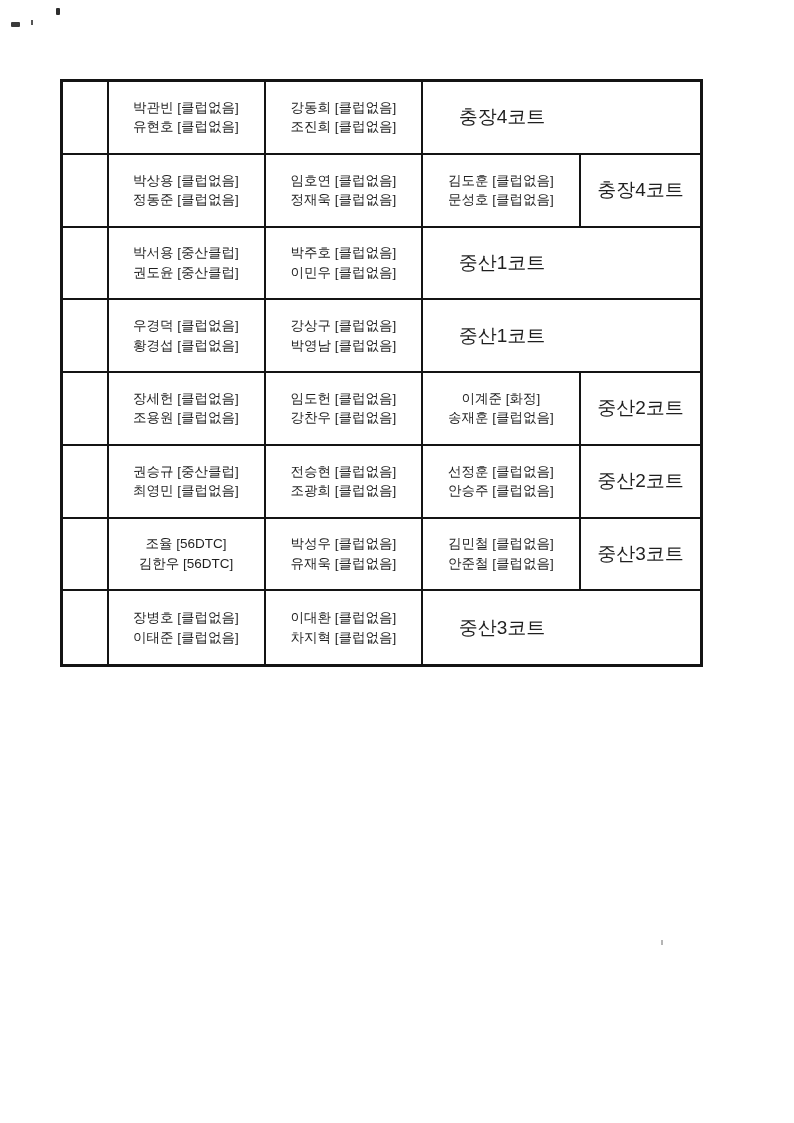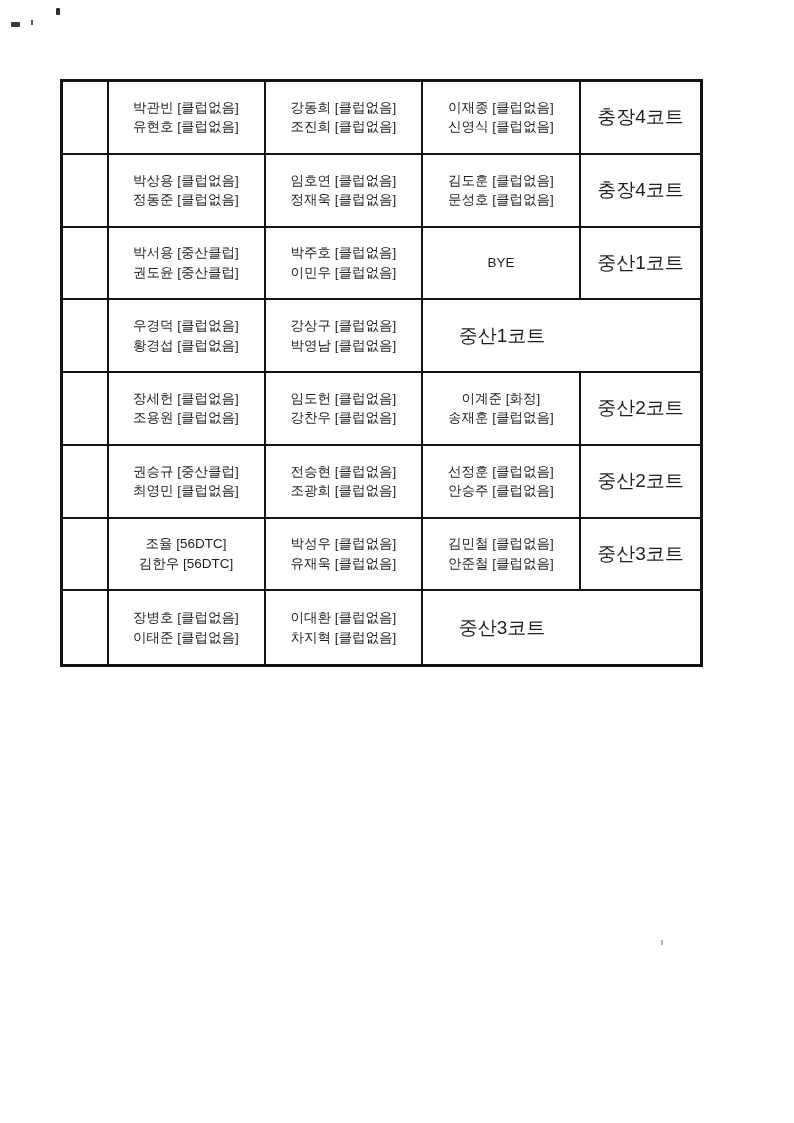--- a/index.html
+++ b/index.html
@@ -100,24 +100,20 @@
   <div class="draw-row">
     <div class="cell cell-no">25</div>
     <div class="cell cell-team">
         <div class="player">박관빈 [클럽없음]</div>
         <div class="player">유현호 [클럽없음]</div>
       </div>
     <div class="cell cell-team">
         <div class="player">강동희 [클럽없음]</div>
         <div class="player">조진희 [클럽없음]</div>
       </div>
-    <div class="cell cell-team">
-        <div class="player">이재종 [클럽없음]</div>
-        <div class="player">신영식 [클럽없음]</div>
-      </div>
     <div class="cell cell-court">충장4코트</div>
   </div>
 
   <div class="draw-row">
     <div class="cell cell-no">26</div>
     <div class="cell cell-team">
         <div class="player">박상용 [클럽없음]</div>
         <div class="player">정동준 [클럽없음]</div>
       </div>
     <div class="cell cell-team">
@@ -134,23 +130,20 @@
   <div class="draw-row">
     <div class="cell cell-no">27</div>
     <div class="cell cell-team">
         <div class="player">박서용 [중산클럽]</div>
         <div class="player">권도윤 [중산클럽]</div>
       </div>
     <div class="cell cell-team">
         <div class="player">박주호 [클럽없음]</div>
         <div class="player">이민우 [클럽없음]</div>
       </div>
-    <div class="cell cell-team single">
-        <div class="player">BYE</div>
-      </div>
     <div class="cell cell-court">중산1코트</div>
   </div>
 
   <div class="draw-row">
     <div class="cell cell-no">28</div>
     <div class="cell cell-team">
         <div class="player">우경덕 [클럽없음]</div>
         <div class="player">황경섭 [클럽없음]</div>
       </div>
     <div class="cell cell-team">

